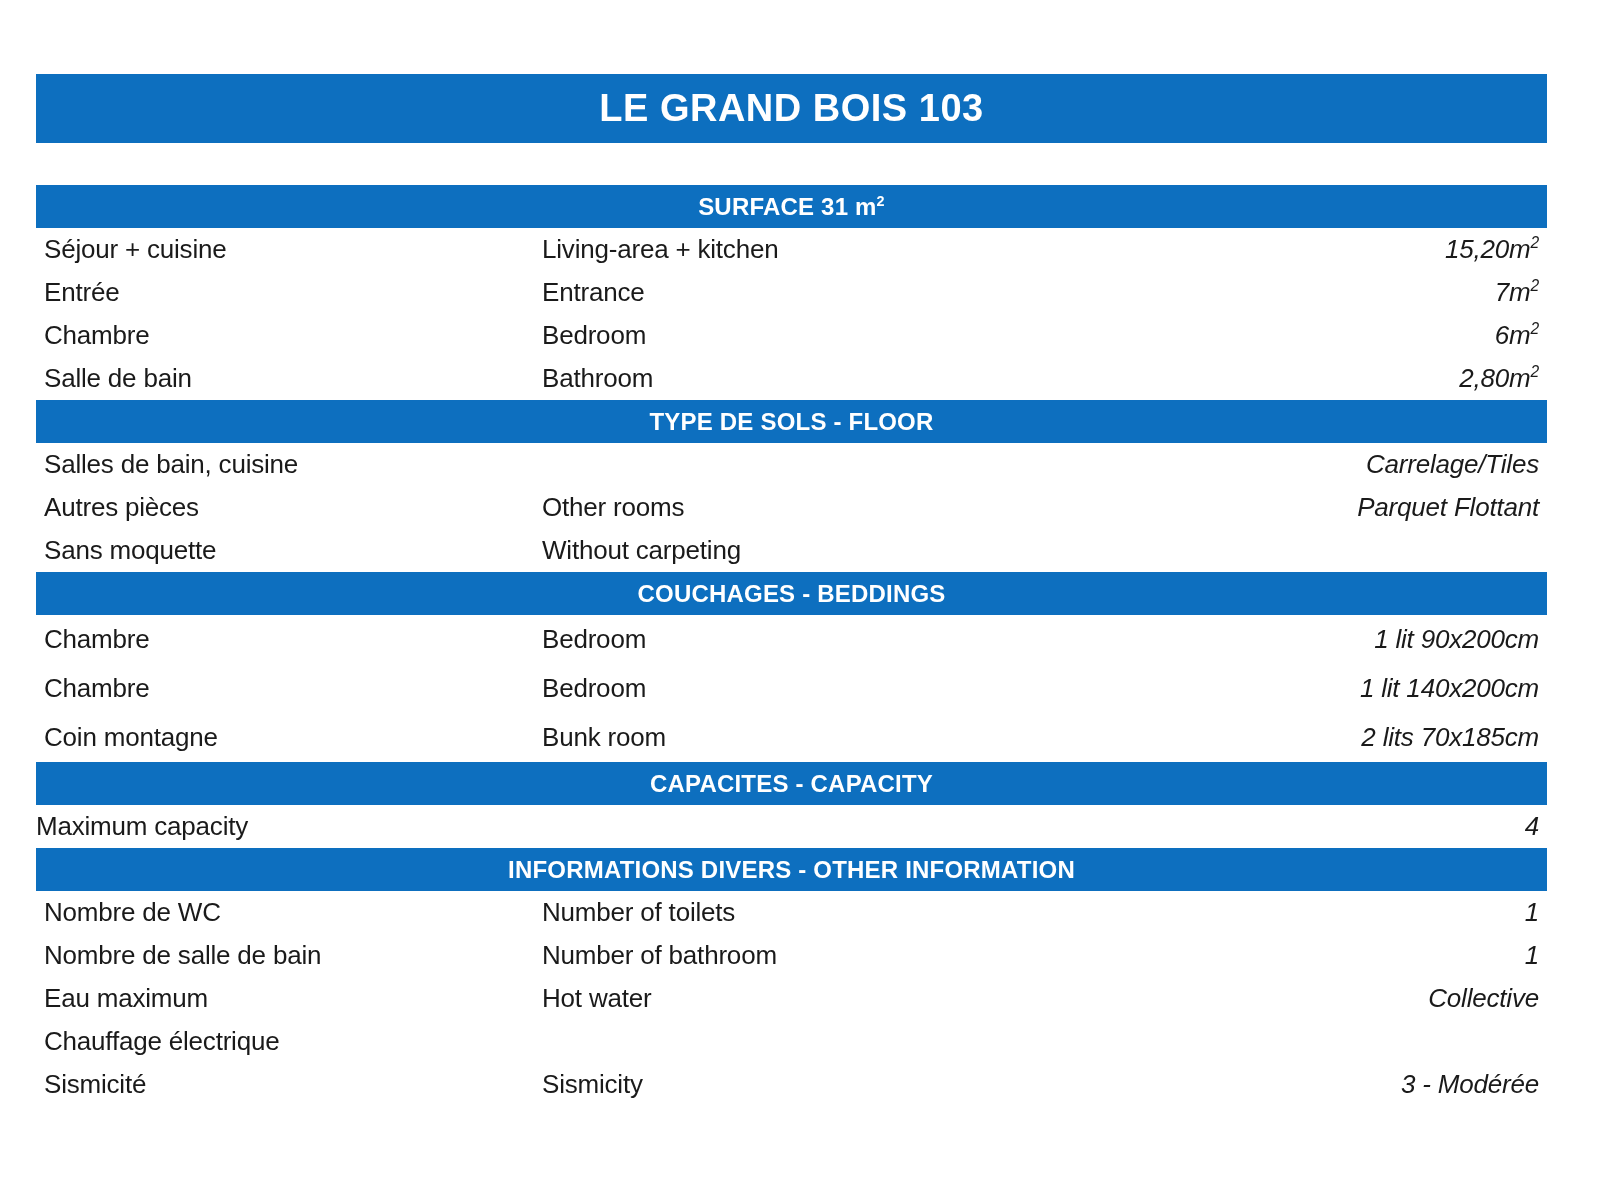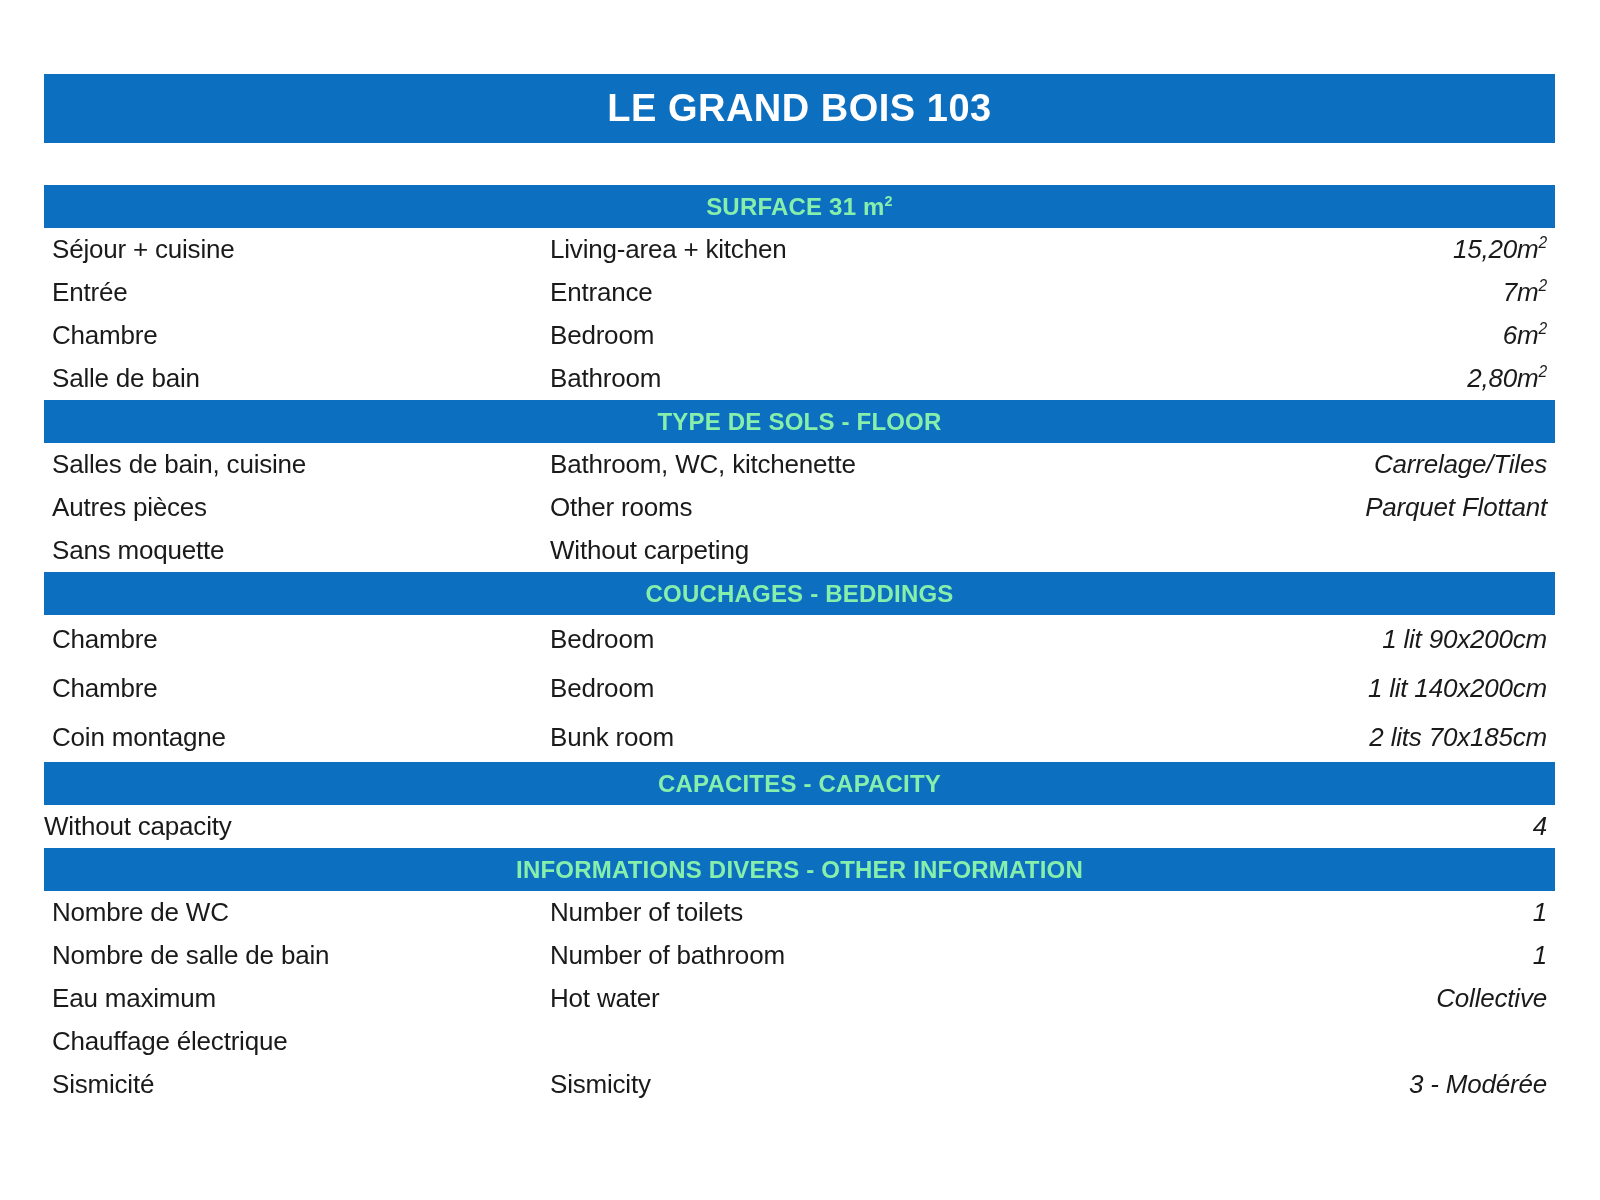--- a/index.html
+++ b/index.html
@@ -7,42 +7,42 @@
     padding: 0;
     background: #ffffff;
     width: 1600px;
     height: 1200px;
     font-family: "Liberation Sans", sans-serif;
     color: #1a1a1a;
     -webkit-font-smoothing: antialiased;
   }
   .sheet {
     position: absolute;
-    left: 44px;
+    left: 36px;
     top: 74px;
     width: 1511px;
   }
   .title-bar {
     height: 69px;
     background: #0d6fbf;
     color: #ffffff;
     font-weight: bold;
     font-size: 38px;
     letter-spacing: 0.5px;
     display: flex;
     align-items: center;
     justify-content: center;
   }
   .spacer {
     height: 42px;
   }
   .section-header {
     height: 43px;
     background: #0d6fbf;
-    color: #86efac;
+    color: #ffffff;
     font-weight: bold;
     font-size: 24px;
     display: flex;
     align-items: center;
     justify-content: center;
     letter-spacing: 0.2px;
   }
   .row {
     display: flex;
     align-items: center;
@@ -112,21 +112,20 @@
       <div class="cell val"><span>2,80m</span><span class="sup">2</span></div>
     </div>
   </div>
 
   <div class="section floors">
     <div class="section-header">
       <span>TYPE DE SOLS - FLOOR</span>
     </div>
     <div class="row">
       <div class="cell fr">Salles de bain, cuisine</div>
-      <div class="cell en">Bathroom, WC, kitchenette</div>
       <div class="cell val">Carrelage/Tiles</div>
     </div>
     <div class="row">
       <div class="cell fr">Autres pièces</div>
       <div class="cell en">Other rooms</div>
       <div class="cell val">Parquet Flottant</div>
     </div>
     <div class="row">
       <div class="cell fr">Sans moquette</div>
       <div class="cell en">Without carpeting</div>
@@ -153,21 +152,21 @@
       <div class="cell en">Bunk room</div>
       <div class="cell val">2 lits 70x185cm</div>
     </div>
   </div>
 
   <div class="section capacity">
     <div class="section-header">
       <span>CAPACITES - CAPACITY</span>
     </div>
     <div class="row">
-      <div class="cell en">Without capacity</div>
+      <div class="cell en">Maximum capacity</div>
       <div class="cell val">4</div>
     </div>
   </div>
 
   <div class="section other-info">
     <div class="section-header">
       <span>INFORMATIONS DIVERS - OTHER INFORMATION</span>
     </div>
     <div class="row">
       <div class="cell fr">Nombre de WC</div>

